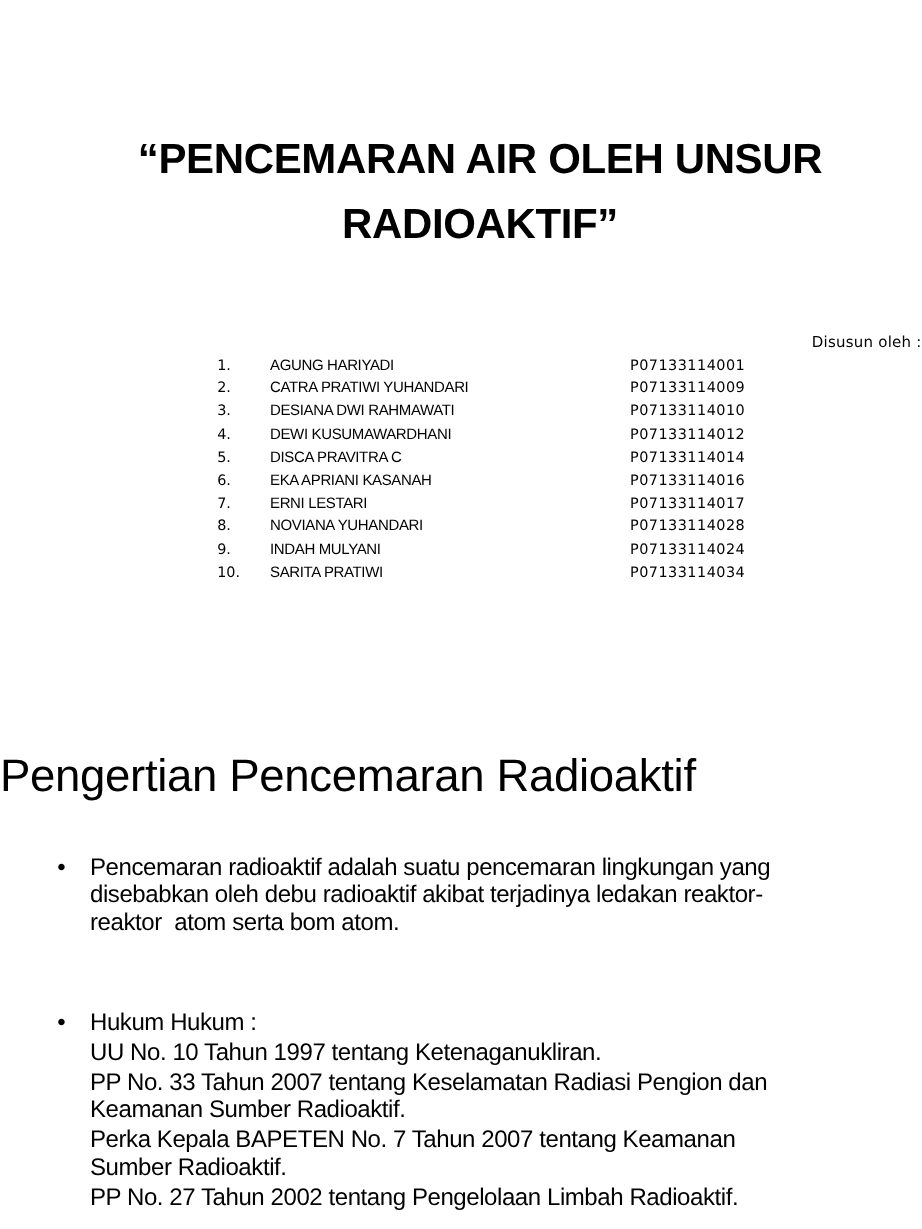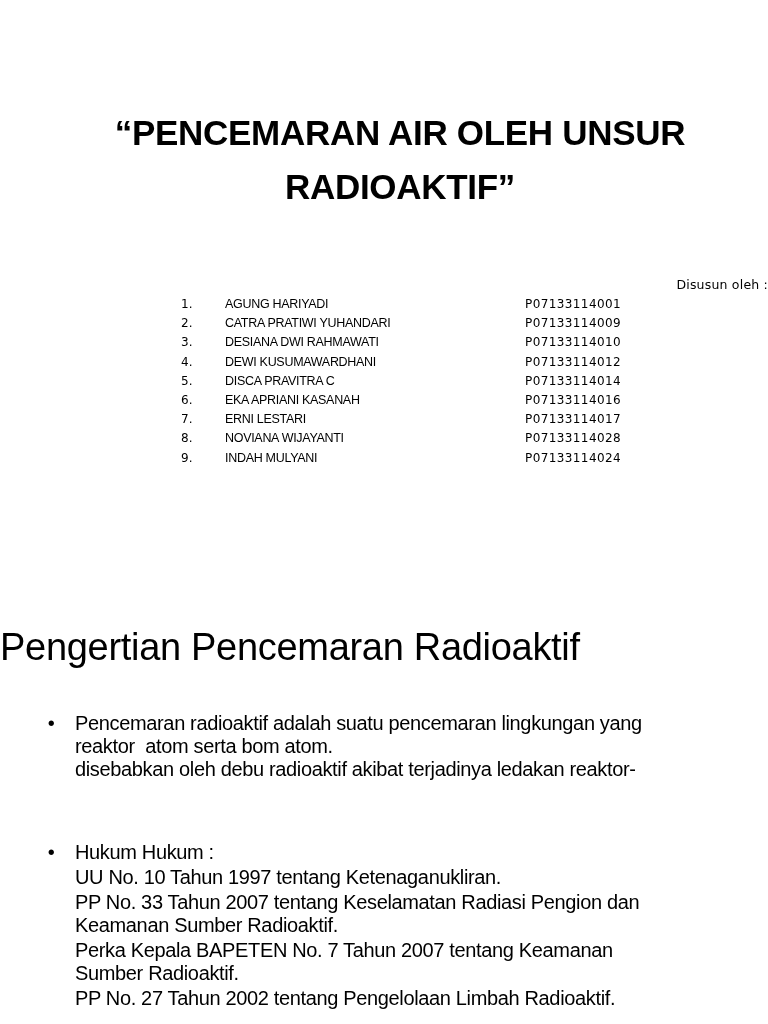--- a/index.html
+++ b/index.html
@@ -162,40 +162,45 @@
       <span class="author-name">EKA APRIANI KASANAH</span>
       <span class="author-nim">P07133114016</span>
     </div>
     <div class="author-row">
       <span class="author-no">7.</span>
       <span class="author-name">ERNI LESTARI</span>
       <span class="author-nim">P07133114017</span>
     </div>
     <div class="author-row">
       <span class="author-no">8.</span>
-      <span class="author-name">NOVIANA WIJAYANTI</span>
+      <span class="author-name">NOVIANA YUHANDARI</span>
       <span class="author-nim">P07133114028</span>
     </div>
     <div class="author-row">
       <span class="author-no">9.</span>
       <span class="author-name">INDAH MULYANI</span>
       <span class="author-nim">P07133114024</span>
+    </div>
+    <div class="author-row">
+      <span class="author-no">10.</span>
+      <span class="author-name">SARITA PRATIWI</span>
+      <span class="author-nim">P07133114034</span>
     </div>
   </div>
 </section>
 
 <section class="slide" id="slide-2">
   <h2 class="section-title" style="margin:0;font-weight:normal;">Pengertian Pencemaran Radioaktif</h2>
 
   <div class="bullet-block" id="bullet-definition">
     <div class="bullet-row">
       <span class="bullet-dot">•</span>
       <div>Pencemaran radioaktif adalah suatu pencemaran lingkungan yang</div>
+      <div>disebabkan oleh debu radioaktif akibat terjadinya ledakan reaktor-</div>
       <div style="white-space:pre;">reaktor  atom serta bom atom.</div>
-      <div>disebabkan oleh debu radioaktif akibat terjadinya ledakan reaktor-</div>
     </div>
   </div>
 
   <div class="bullet-block" id="bullet-legal">
     <div class="bullet-row">
       <span class="bullet-dot">•</span>
       <div>Hukum Hukum :</div>
     </div>
     <div class="legal-item">
       <div>UU No. 10 Tahun 1997 tentang Ketenaganukliran.</div>

